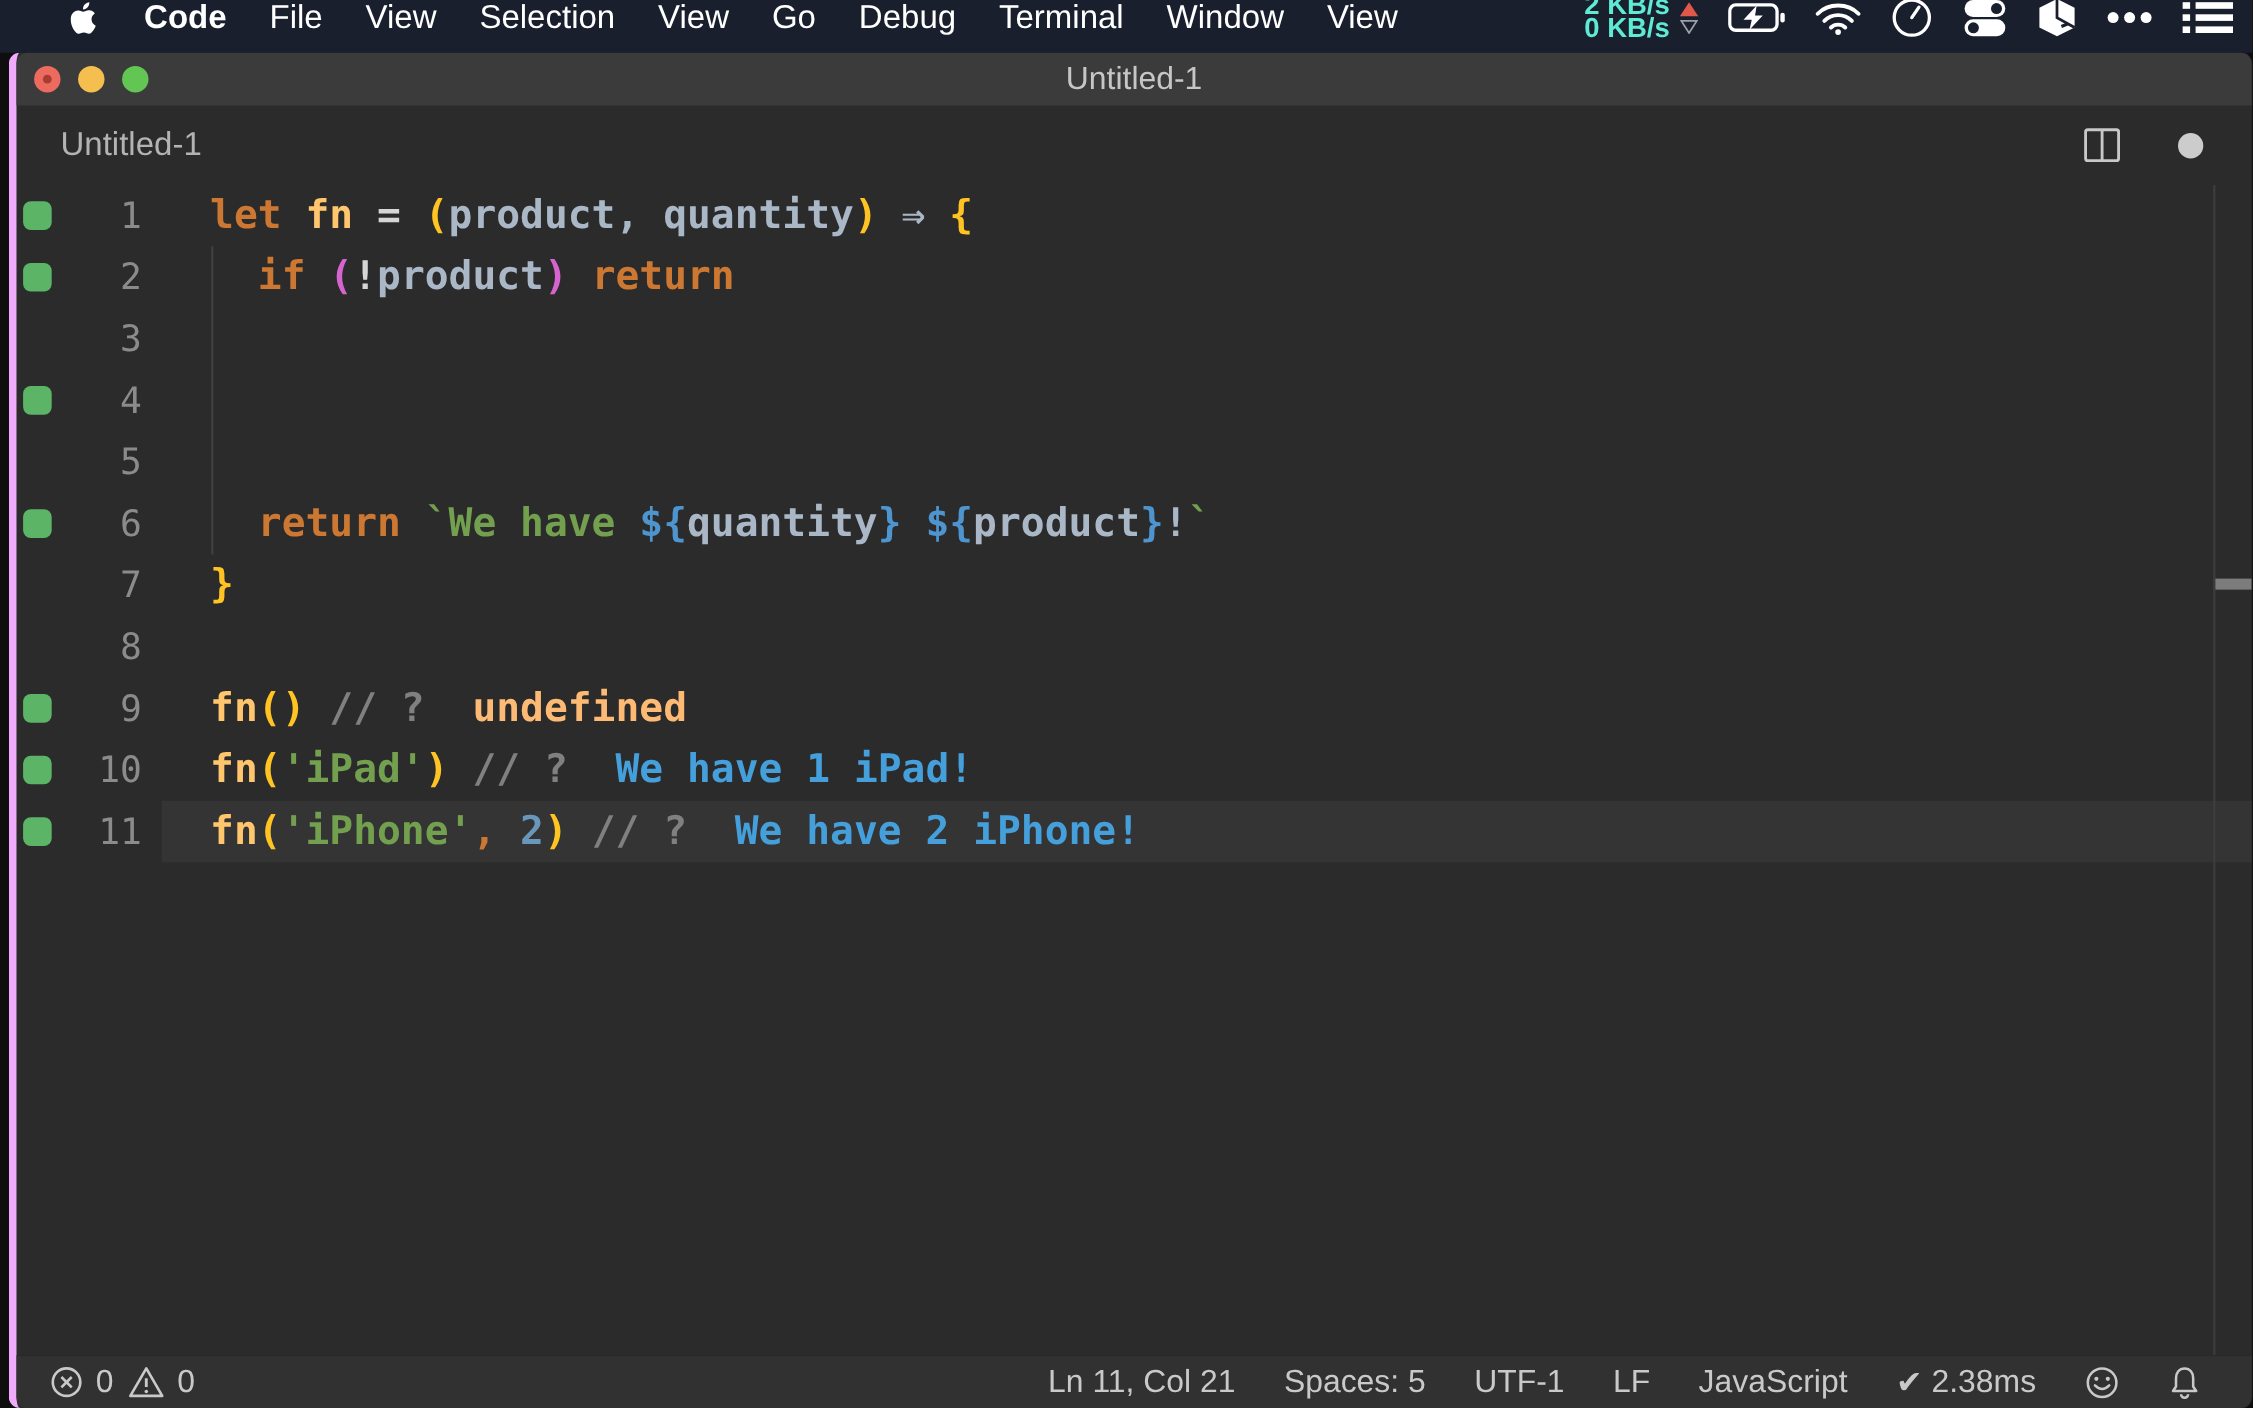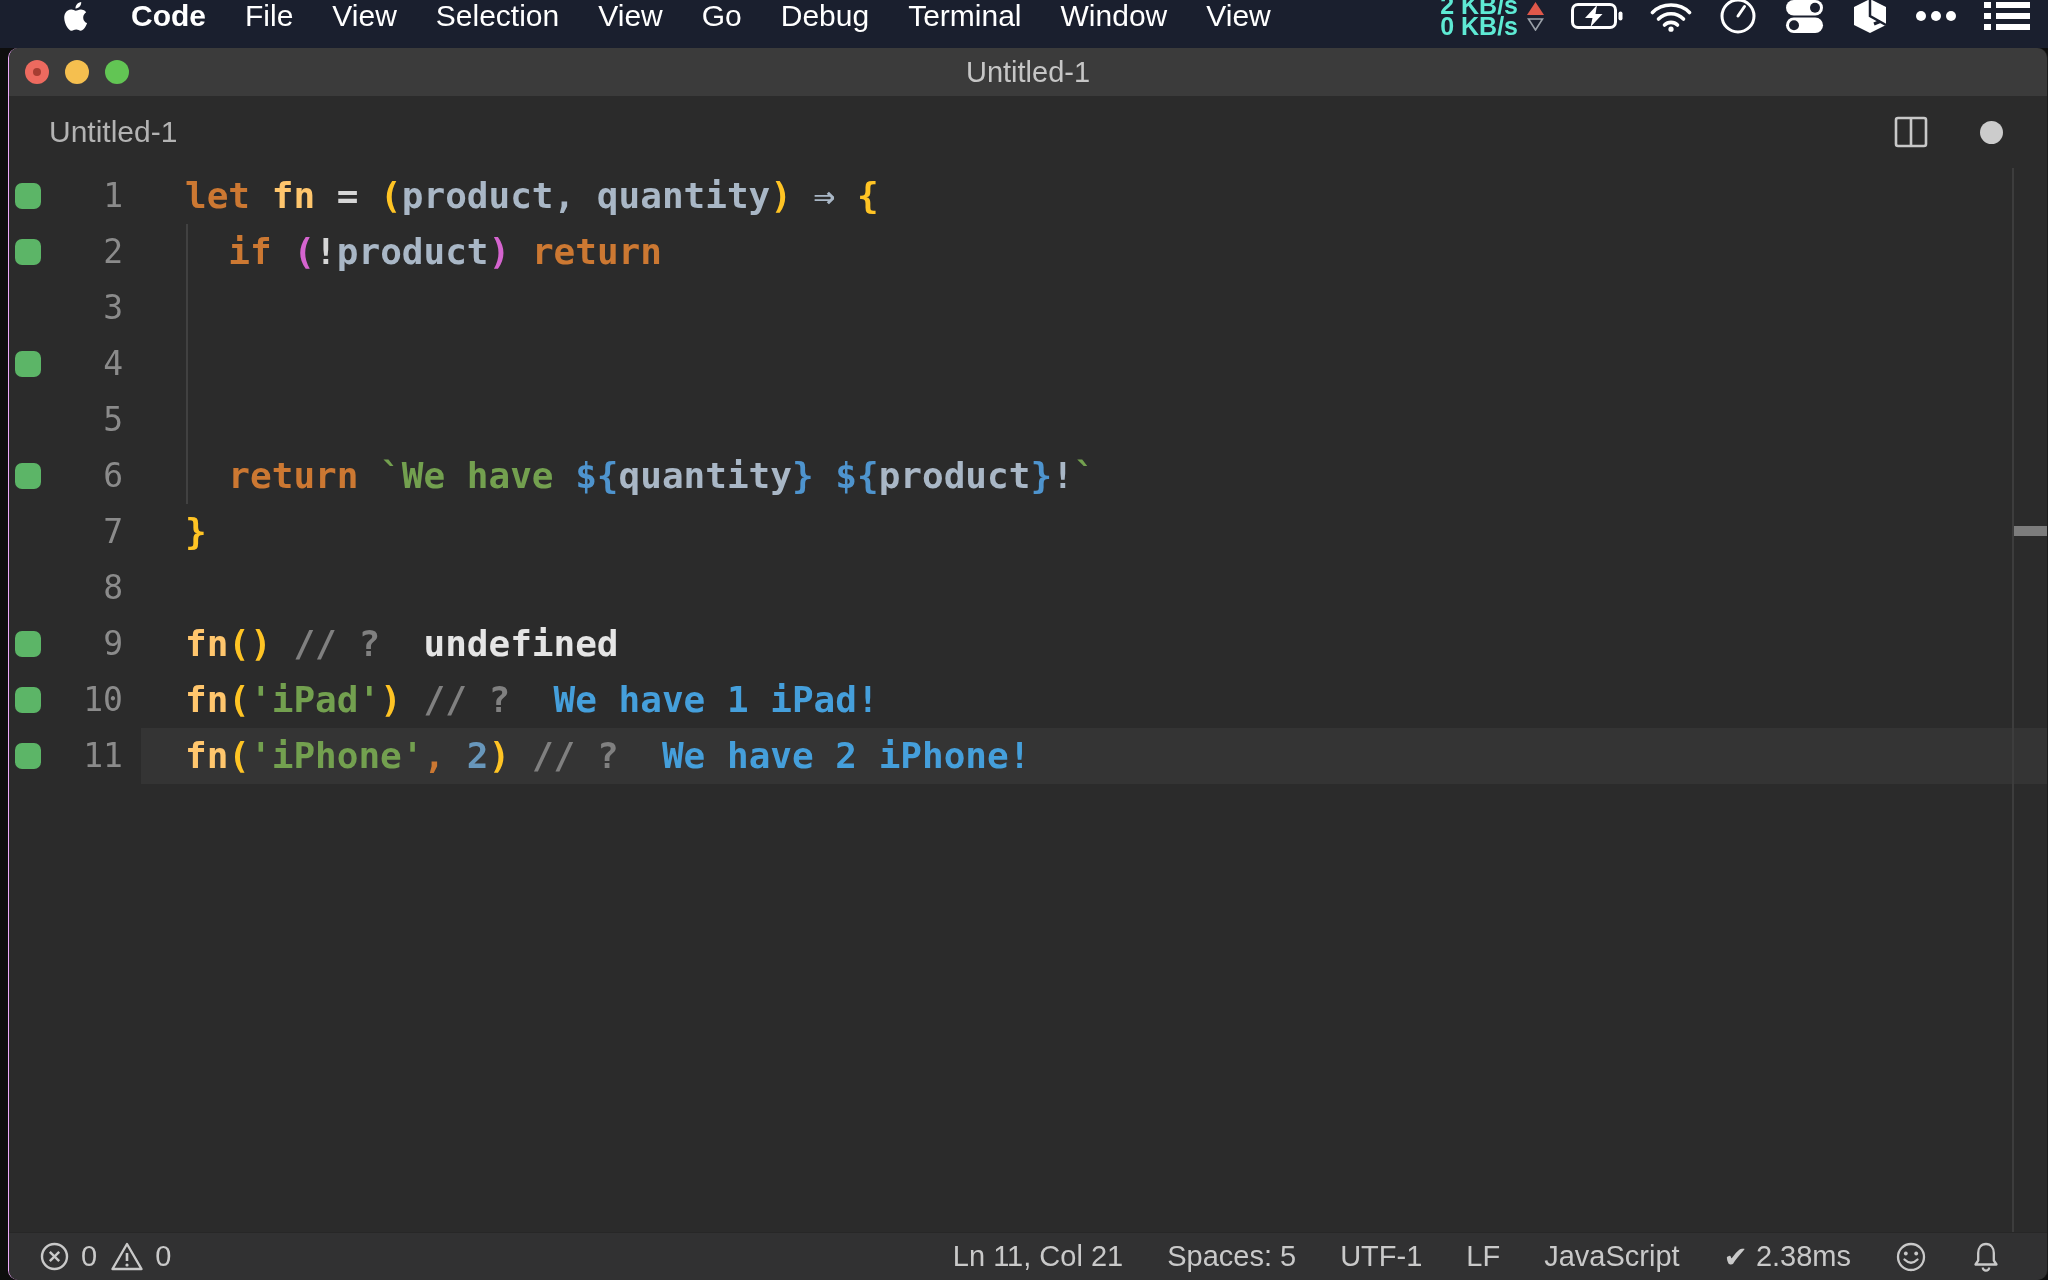--- a/index.html
+++ b/index.html
@@ -22,21 +22,21 @@
   .menu-right { margin-left:auto; display:flex; align-items:center; gap:27px; }
   .net { display:flex; align-items:center; gap:9px; }
   .net-txt { text-align:center; font-size:25px; line-height:21px; font-weight:bold; color:#5eead4; }
   .net-tris { display:flex; flex-direction:column; align-items:center; gap:3px; }
   .micon { display:flex; align-items:center; justify-content:center; }
 
   
   .window {
     position:absolute; left:8px; top:48px; width:2040px; height:1232px;
     background:var(--editor-bg); border-radius:10px;
-    border-left:1px solid #f0abfc; border-right:1px solid #1c1c1c;
+    border-left:7px solid #f0abfc; border-right:1px solid #1c1c1c;
   }
   .titlebar {
     position:relative; height:48px; background:var(--titlebar-bg);
     border-radius:10px 10px 0 0; display:flex; align-items:center; justify-content:center;
   }
   .traffic { position:absolute; left:16px; top:0; height:48px; display:flex; align-items:center; gap:16px; }
   .tl { width:24px; height:24px; border-radius:50%; position:relative; }
   .tl.red { background:var(--tl-red); }
   .tl.red::after { content:""; position:absolute; left:8px; top:8px; width:8px; height:8px; border-radius:50%; background:#a63d32; }
   .tl.yellow { background:var(--tl-yellow); }
@@ -239,21 +239,21 @@
             <span class="lnum">7</span>
             <span class="code"><span style="color: rgb(255, 196, 36);">}</span></span>
           </div>
           <div class="row">
             <span class="lnum">8</span>
             <span class="code"></span>
           </div>
           <div class="row">
             <span class="mark"></span>
             <span class="lnum">9</span>
-            <span class="code"><span style="color: rgb(255, 198, 109);">fn</span><span style="color: rgb(255, 196, 36);">()</span><span style="color: rgb(212, 212, 212);"> </span><span style="color: rgb(128, 128, 128);">// ?</span><span style="color: rgb(212, 212, 212);">  </span><span style="color: #e5e5e5;">undefined</span></span>
+            <span class="code"><span style="color: rgb(255, 198, 109);">fn</span><span style="color: rgb(255, 196, 36);">()</span><span style="color: rgb(212, 212, 212);"> </span><span style="color: rgb(128, 128, 128);">// ?</span><span style="color: rgb(212, 212, 212);">  </span><span style="color: #fdba74;">undefined</span></span>
           </div>
           <div class="row">
             <span class="mark"></span>
             <span class="lnum">10</span>
             <span class="code"><span style="color: rgb(255, 198, 109);">fn</span><span style="color: rgb(255, 196, 36);">(</span><span style="color: rgb(115, 160, 79);">'iPad'</span><span style="color: rgb(255, 196, 36);">)</span><span style="color: rgb(212, 212, 212);"> </span><span style="color: rgb(128, 128, 128);">// ?</span><span style="color: rgb(212, 212, 212);">  </span><span style="color: rgb(69, 159, 219);">We have 1 iPad!</span></span>
           </div>
           <div class="row current">
             <span class="mark"></span>
             <span class="lnum">11</span>
             <span class="code"><span style="color: rgb(255, 198, 109);">fn</span><span style="color: rgb(255, 196, 36);">(</span><span style="color: rgb(115, 160, 79);">'iPhone'</span><span style="color: rgb(204, 120, 50);">,</span><span style="color: rgb(212, 212, 212);"> </span><span style="color: rgb(104, 151, 187);">2</span><span style="color: rgb(255, 196, 36);">)</span><span style="color: rgb(212, 212, 212);"> </span><span style="color: rgb(128, 128, 128);">// ?</span><span style="color: rgb(212, 212, 212);">  </span><span style="color: rgb(69, 159, 219);">We have 2 iPhone!</span></span>

